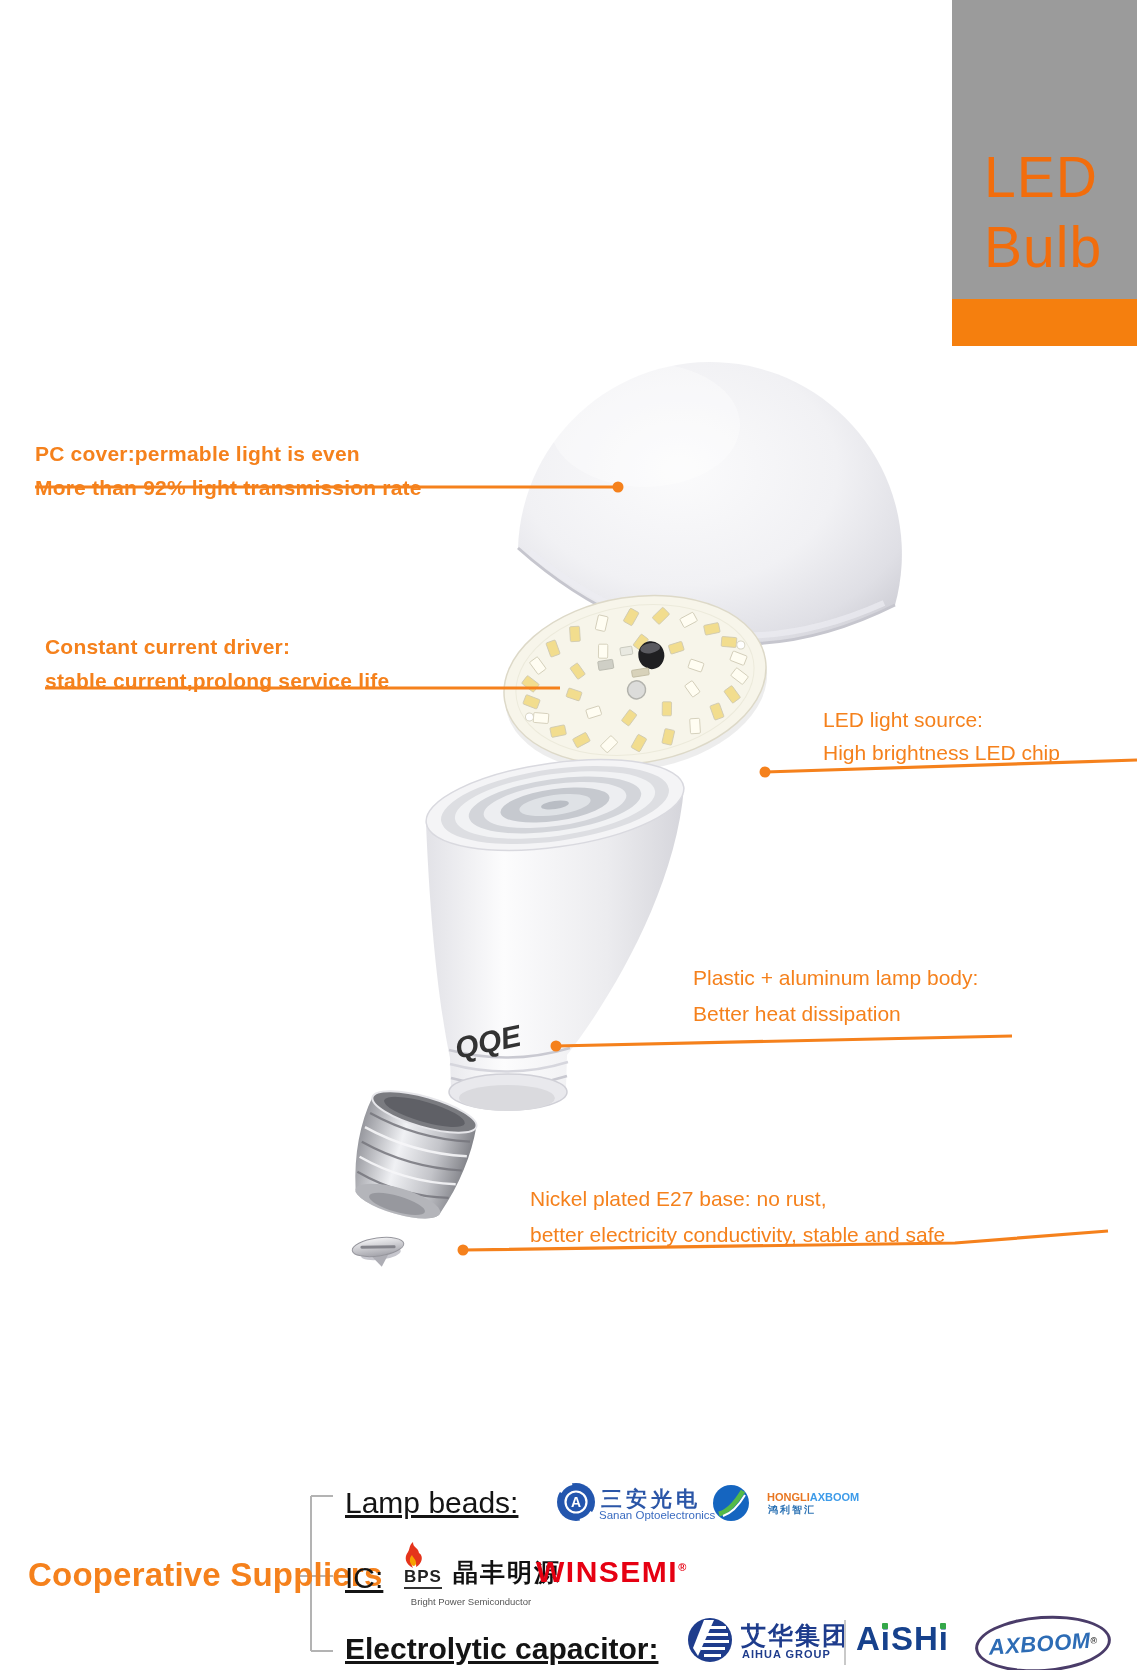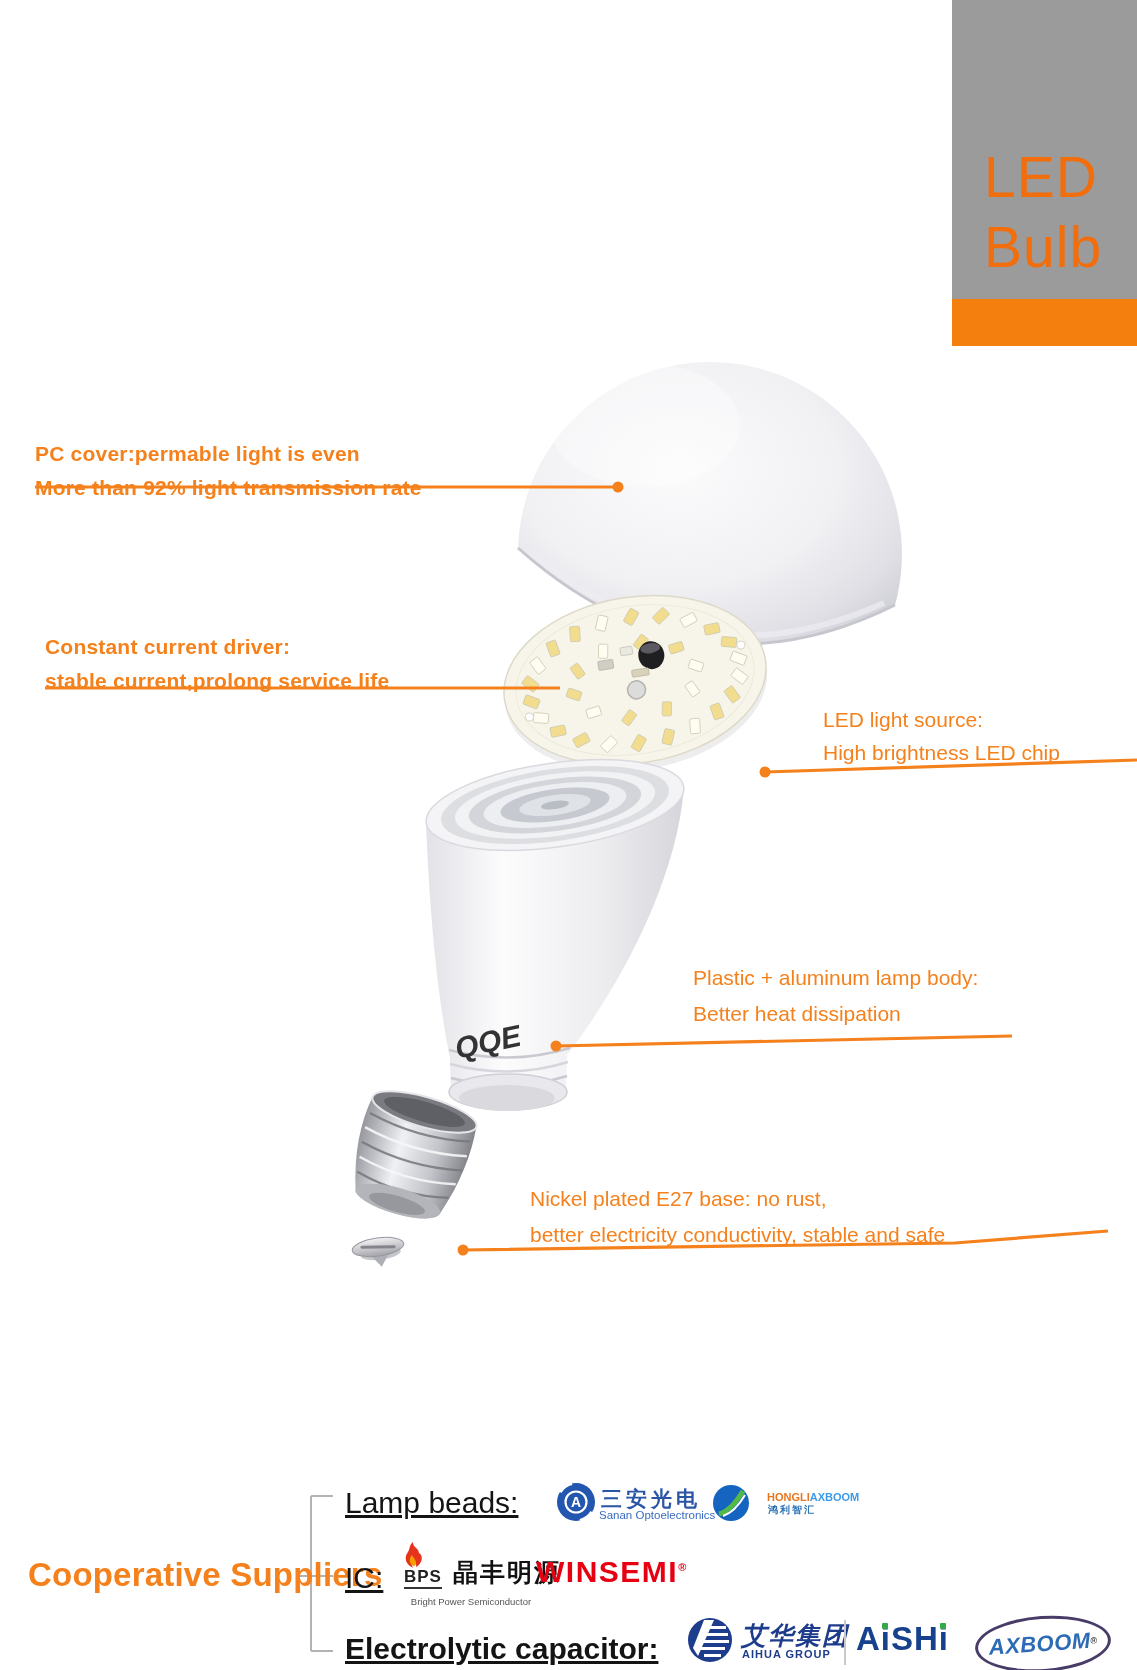--- a/index.html
+++ b/index.html
@@ -31,21 +31,21 @@
   .sanan-en{position:absolute;left:599px;top:1509px;font-size:11.5px;color:#3a6bc0;white-space:nowrap;}
   .hongli-en{position:absolute;left:767px;top:1491px;font-size:11px;font-weight:bold;white-space:nowrap;}
   .hongli-en .p1{color:#e87722;}
   .hongli-en .p2{color:#3d9be9;}
   .hongli-cn{position:absolute;left:768px;top:1503px;font-size:10px;font-weight:bold;color:#2e74b5;letter-spacing:2px;white-space:nowrap;}
   .bps-abbr{position:absolute;left:404px;top:1567px;font-size:17px;font-weight:bold;color:#222;letter-spacing:1px;border-bottom:2px solid #333;}
   .bps-cn{position:absolute;left:453px;top:1556px;font-size:25px;font-weight:bold;color:#111;letter-spacing:2px;white-space:nowrap;}
   .bps-sub{position:absolute;left:396px;top:1596px;width:150px;font-size:9.5px;color:#555;text-align:center;white-space:nowrap;}
   .winsemi{position:absolute;left:536px;top:1555px;font-size:30px;font-weight:bold;color:#e60012;letter-spacing:1.5px;white-space:nowrap;}
   .winsemi sup{font-size:11px;}
-  .aihua-cn{position:absolute;left:741px;top:1619px;font-size:25px;font-weight:bold;color:#1e3c8c;letter-spacing:2px;white-space:nowrap;font-style:italic;}
+  .aihua-cn{position:absolute;left:741px;top:1619px;font-size:25px;font-weight:bold;color:#1e3c8c;letter-spacing:2px;white-space:nowrap;}
   .aihua-en{position:absolute;left:742px;top:1648px;font-size:11px;font-weight:bold;color:#1e3c8c;letter-spacing:1px;white-space:nowrap;}
   .sep-line{position:absolute;left:844px;top:1620px;width:2px;height:45px;background:#c9c9c9;}
   .aishi{position:absolute;left:856px;top:1620px;font-size:33px;font-weight:bold;color:#16418c;letter-spacing:1px;white-space:nowrap;}
   .aishi .gdot{position:absolute;width:6px;height:6px;background:#35a849;border-radius:1px;}
   .aishi .d1{left:26px;top:3px;}
   .aishi .d2{left:84px;top:3px;}
   .axboom{position:absolute;left:975px;top:1616px;width:130px;height:50px;border:3.5px solid #4a3c69;border-radius:50%;transform:rotate(-4deg);display:flex;align-items:center;justify-content:center;}
   .axboom .t{font-size:22px;font-weight:bold;font-style:italic;color:#2d6cb5;letter-spacing:.5px;white-space:nowrap;}
   .axboom sup{font-size:9px;}
 </style>

